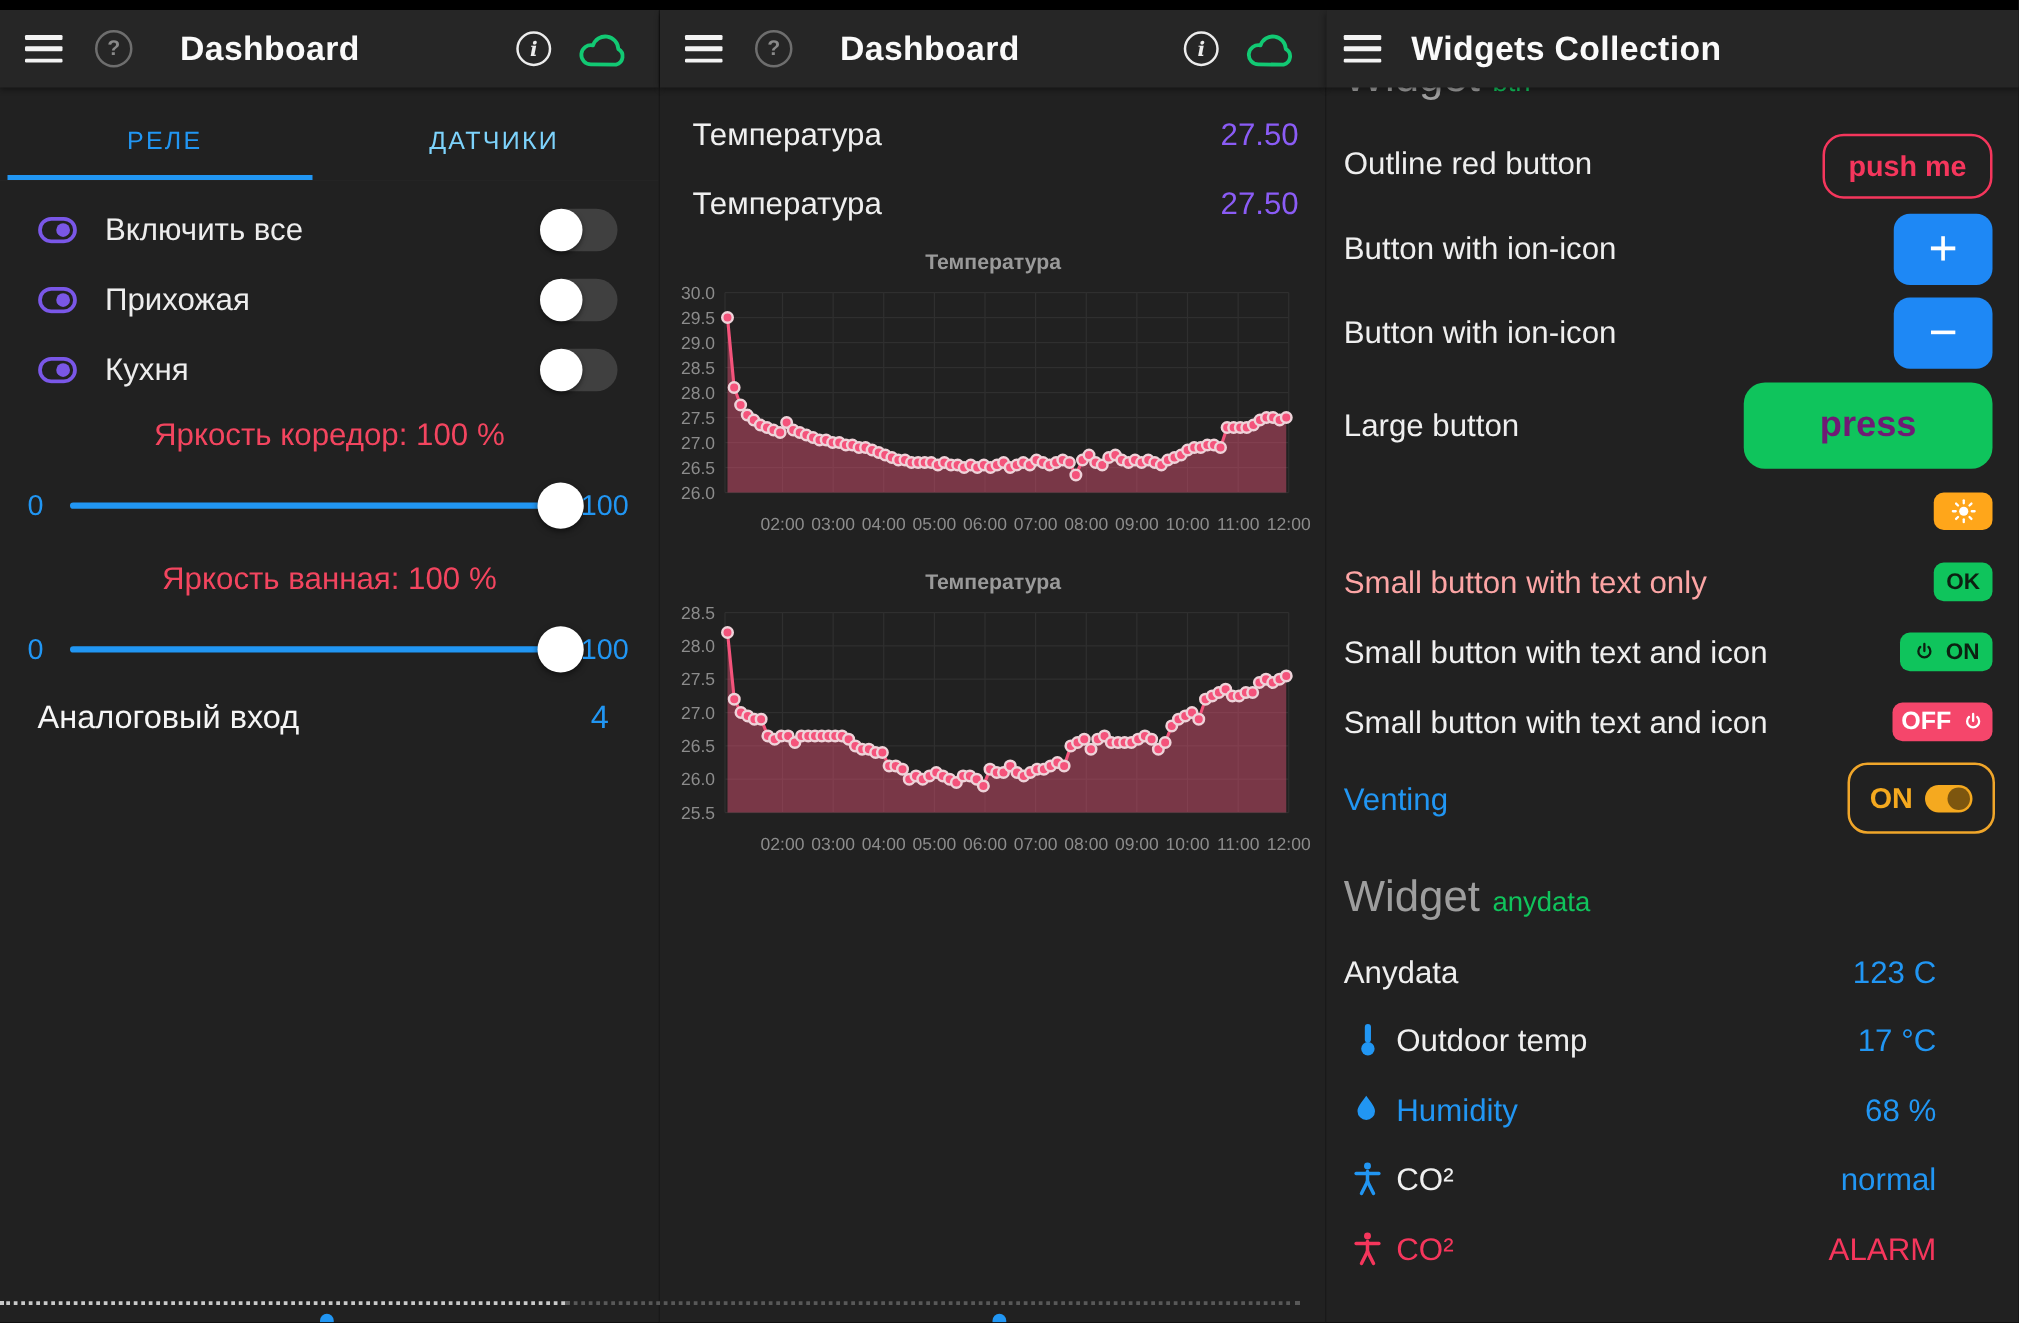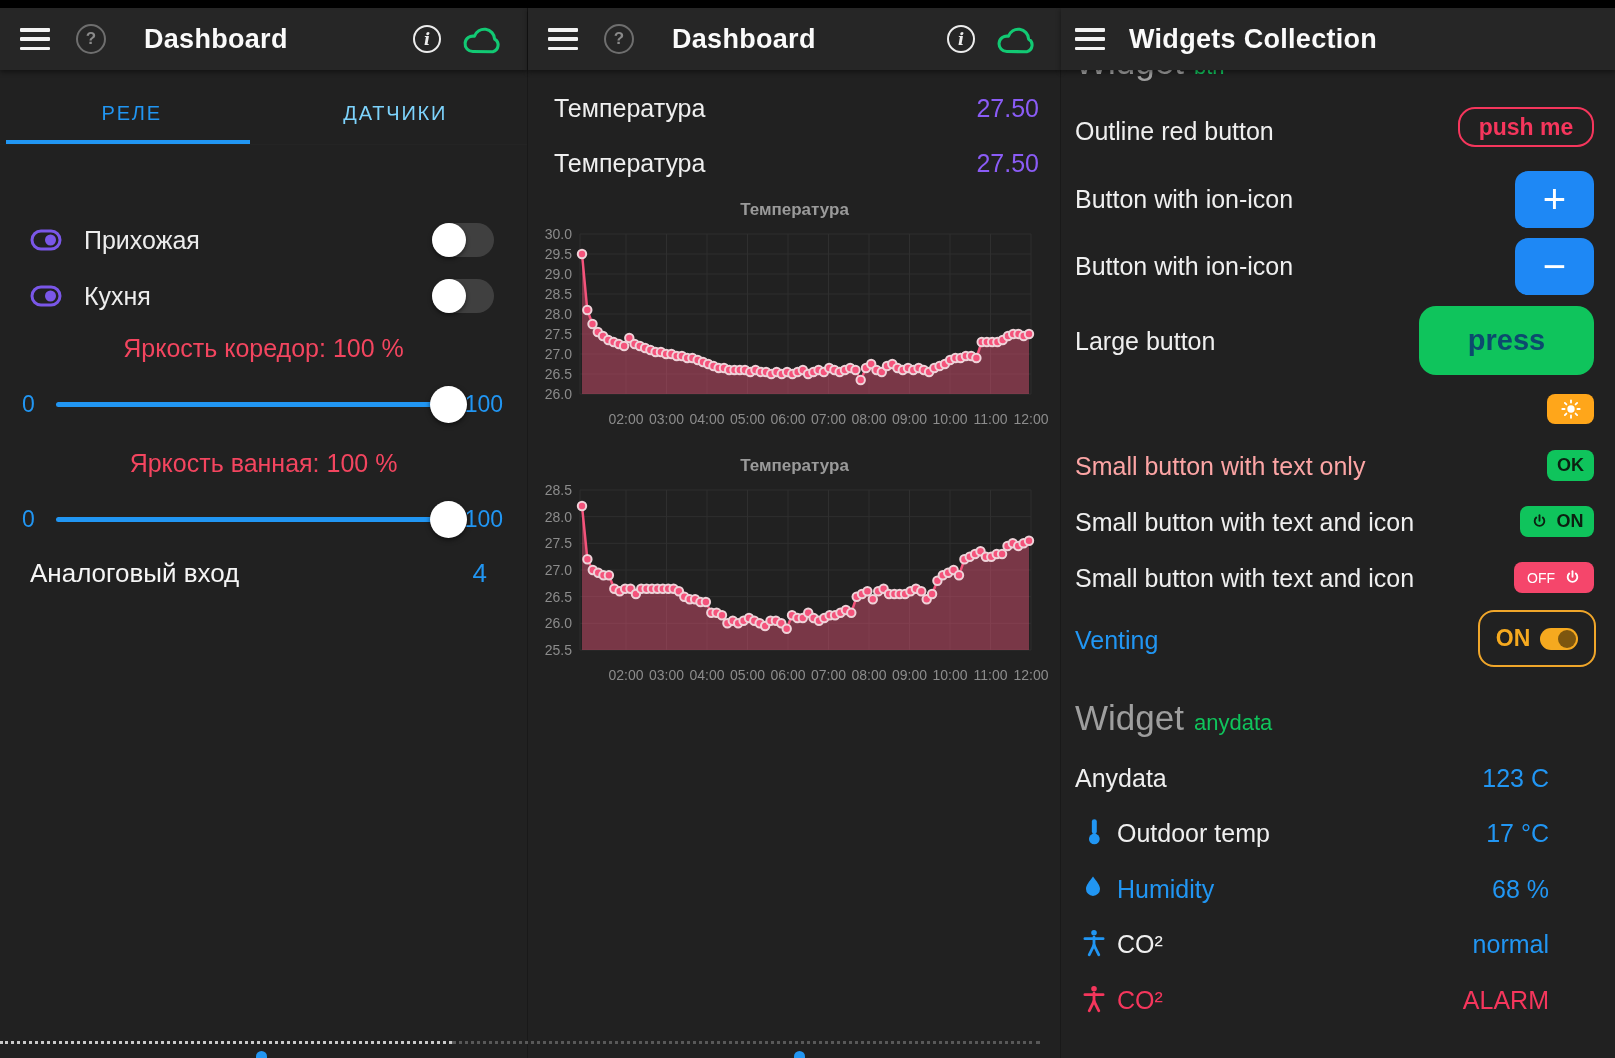--- a/index.html
+++ b/index.html
@@ -66,29 +66,29 @@
 
   
   .wlabel{position:absolute;left:14px;font-size:25px;color:#efefef;}
   .wlabel.green{color:#fca5a5;}
   .wlabel.blue{color:#2196f3;}
   .clipped-heading{position:absolute;top:42px;left:14px;z-index:5;white-space:nowrap;}
   .sect-title{font-size:35px;color:#9e9e9e;}
   .sect-sub{font-size:22px;margin-left:10px;}
   .sub-green{color:#10c45c;}
   .rbtn{position:absolute;display:flex;align-items:center;justify-content:center;cursor:pointer;box-sizing:border-box;}
-  .btn-pushme{top:107px;right:22px;width:136px;height:40px;border:2.5px solid #f5365c;border-radius:17px;
+  .btn-pushme{top:107px;right:22px;width:136px;height:52px;border:2.5px solid #f5365c;border-radius:17px;
               color:#f5365c;font-size:23px;font-weight:700;background:transparent;margin-left:29px;}
   .btn-plus{top:171px;right:22px;width:79px;height:57px;background:#1e88f5;border-radius:13px;color:#fff;font-size:40px;font-weight:300;}
   .btn-minus{top:238px;right:22px;width:79px;height:57px;background:#1e88f5;border-radius:13px;color:#fff;font-size:40px;font-weight:300;}
-  .btn-press{top:306px;right:22px;width:175px;height:69px;background:#0fc45c;border-radius:17px;color:#0c4a6e;font-size:29px;font-weight:700;}
+  .btn-press{top:306px;right:22px;width:199px;height:69px;background:#0fc45c;border-radius:17px;color:#701a75;font-size:29px;font-weight:700;}
   .btn-sun{top:394px;right:22px;width:47px;height:30px;background:#ffa61a;border-radius:8px;}
   .btn-ok{top:450px;right:22px;width:47px;height:31px;background:#0fc45c;border-radius:8px;color:#0c2011;font-size:18px;font-weight:700;}
   .btn-on{top:506px;right:22px;width:74px;height:31px;background:#0fc45c;border-radius:8px;color:#0c2011;font-size:18px;font-weight:700;gap:9px;}
-  .btn-off{top:562px;right:22px;width:80px;height:31px;background:#f5466b;border-radius:8px;color:#fff;font-size:14px;font-weight:400;gap:9px;}
+  .btn-off{top:562px;right:22px;width:80px;height:31px;background:#f5466b;border-radius:8px;color:#fff;font-size:20px;font-weight:700;gap:9px;}
   .btn-venting{top:610px;right:20px;width:118px;height:57px;border:2.5px solid #f0a62a;border-radius:16px;
                color:#f5a91f;font-size:23px;font-weight:700;gap:10px;background:transparent;}
   .vtgl{width:38px;height:22px;background:#f5a91f;border-radius:11px;position:relative;}
   .vtgl .vknob{position:absolute;right:2px;top:2px;width:18px;height:18px;border-radius:50%;background:#7d560f;}
   .sect-heading{position:absolute;top:698px;left:14px;white-space:nowrap;}
   .drow{position:absolute;left:0;right:0;height:40px;}
   .drow .dicon{position:absolute;left:20px;top:2px;}
   .drow .dlabel{position:absolute;left:56px;top:4px;font-size:25px;color:#efefef;}
   .drow .dlabel.noicon{left:14px;}
   .drow .dlabel.blue{color:#2196f3;}
@@ -122,20 +122,30 @@
         </svg>
       </div>
     </header>
 
     <nav class="tabs">
       <div class="tab t0">РЕЛЕ</div>
       <div class="tab t1">ДАТЧИКИ</div>
       <div class="tab-underline"></div>
     </nav>
 
+    <div class="swrow" style="top:158px">
+      <svg class="relayicon" width="32" height="22" viewBox="0 0 32 22">
+        <rect x="2" y="2" width="28" height="18" rx="9" fill="none" stroke="#7a57e8" stroke-width="3"></rect>
+        <circle cx="20.5" cy="11" r="5.5" fill="#7a57e8"></circle>
+      </svg>
+      <span class="rlabel-l">Включить все</span>
+      <div class="switch">
+          <div class="knob"></div>
+        </div>
+    </div>
     <div class="swrow" style="top:214px">
       <svg class="relayicon" width="32" height="22" viewBox="0 0 32 22">
         <rect x="2" y="2" width="28" height="18" rx="9" fill="none" stroke="#7a57e8" stroke-width="3"></rect>
         <circle cx="20.5" cy="11" r="5.5" fill="#7a57e8"></circle>
       </svg>
       <span class="rlabel-l">Прихожая</span>
       <div class="switch">
           <div class="knob"></div>
         </div>
     </div>

